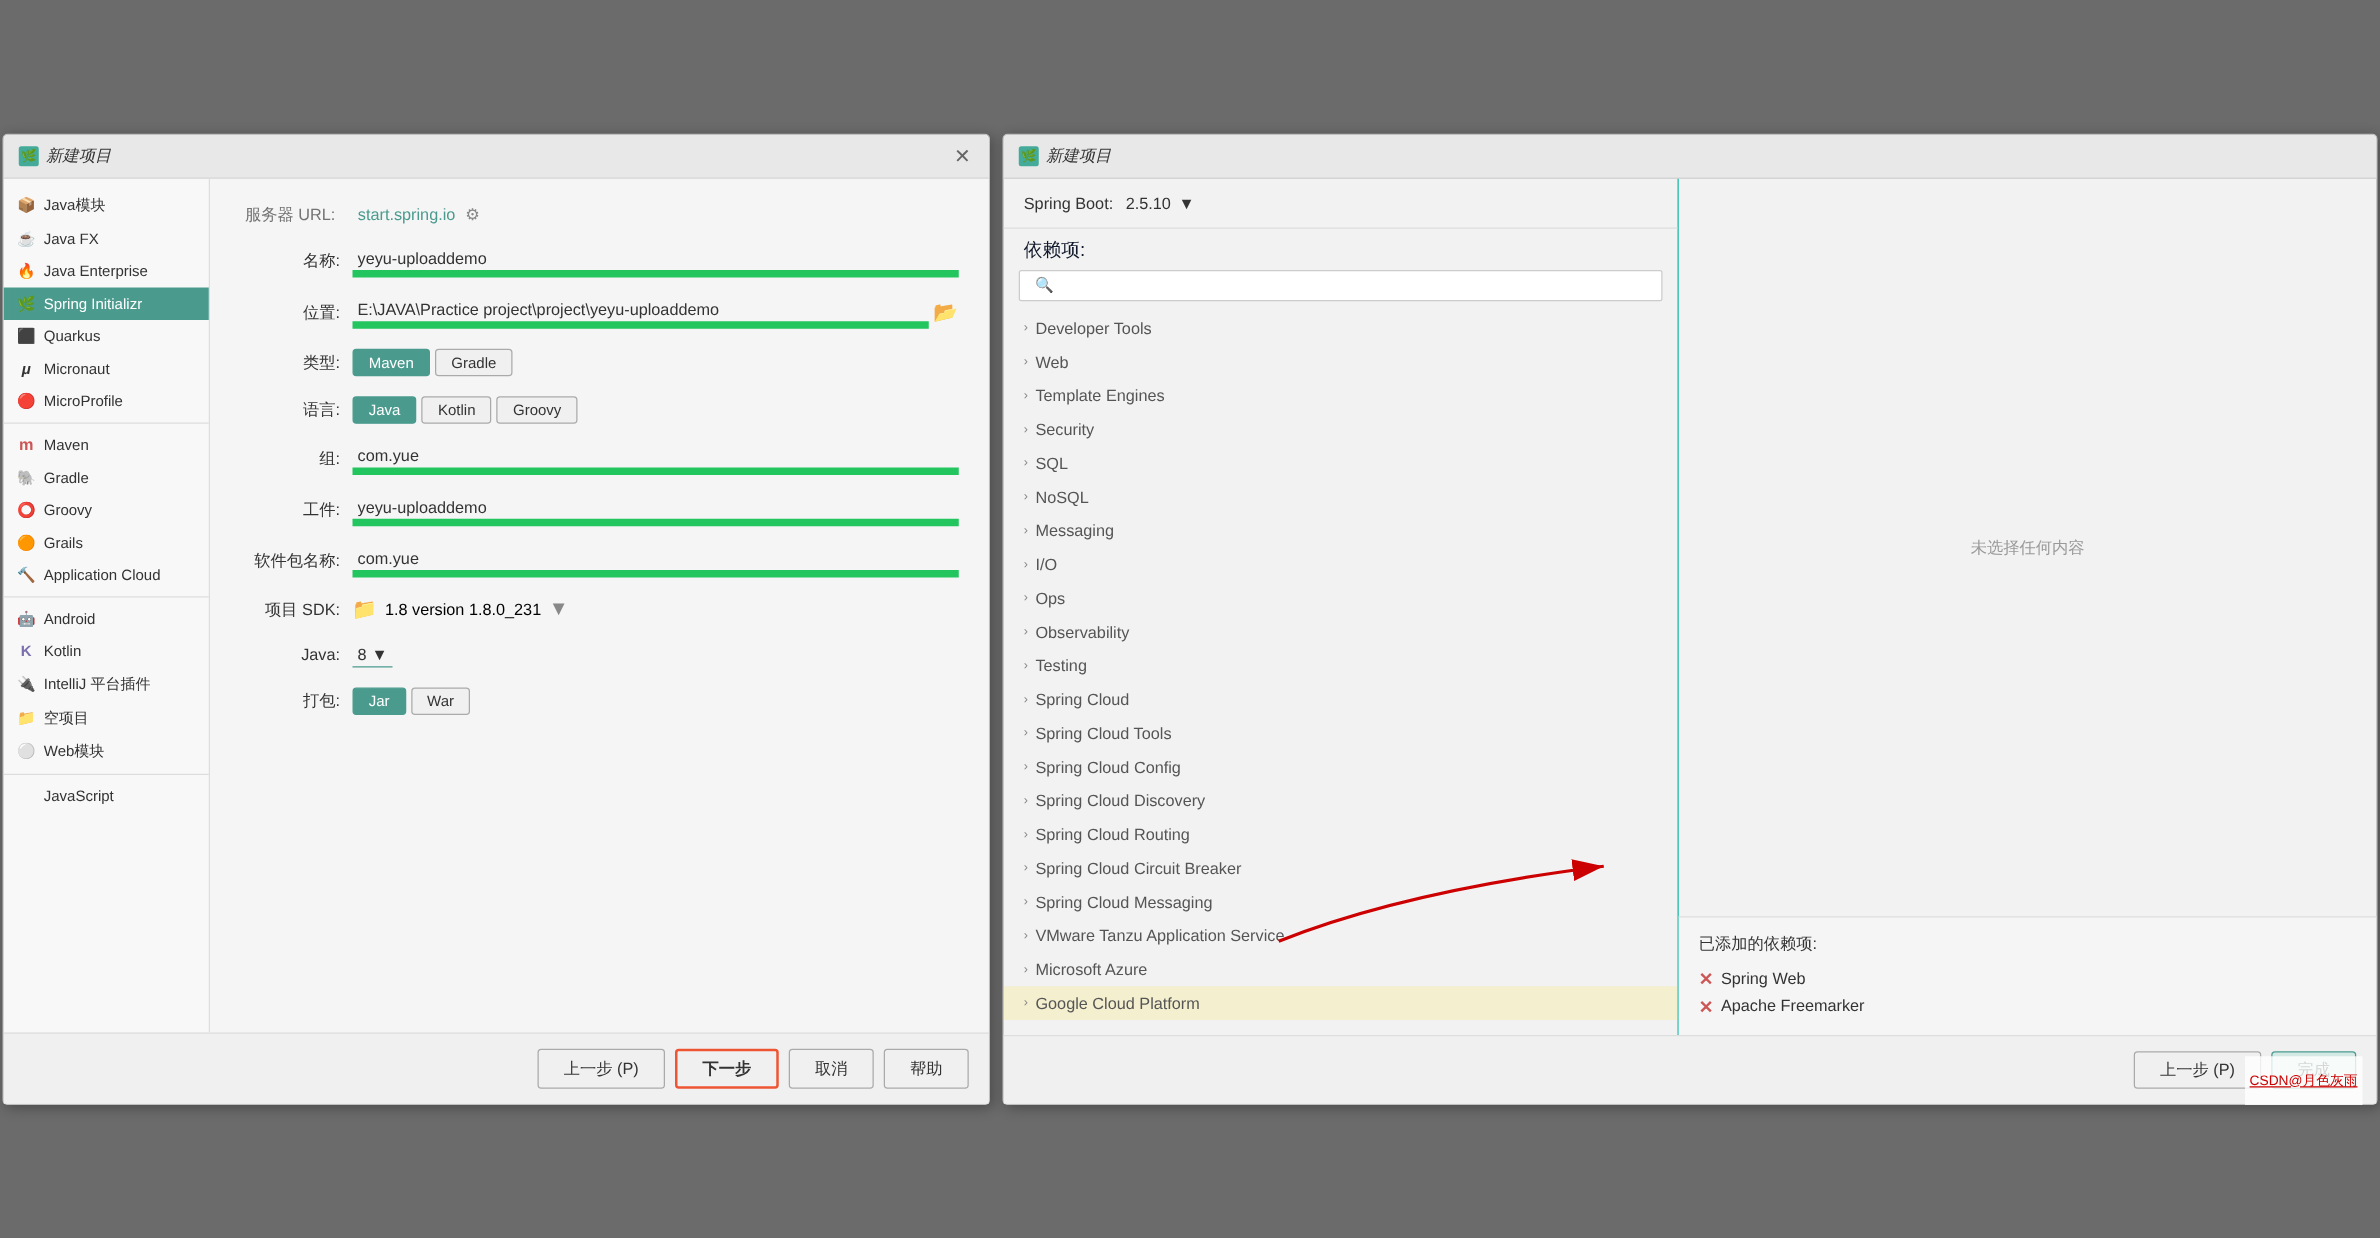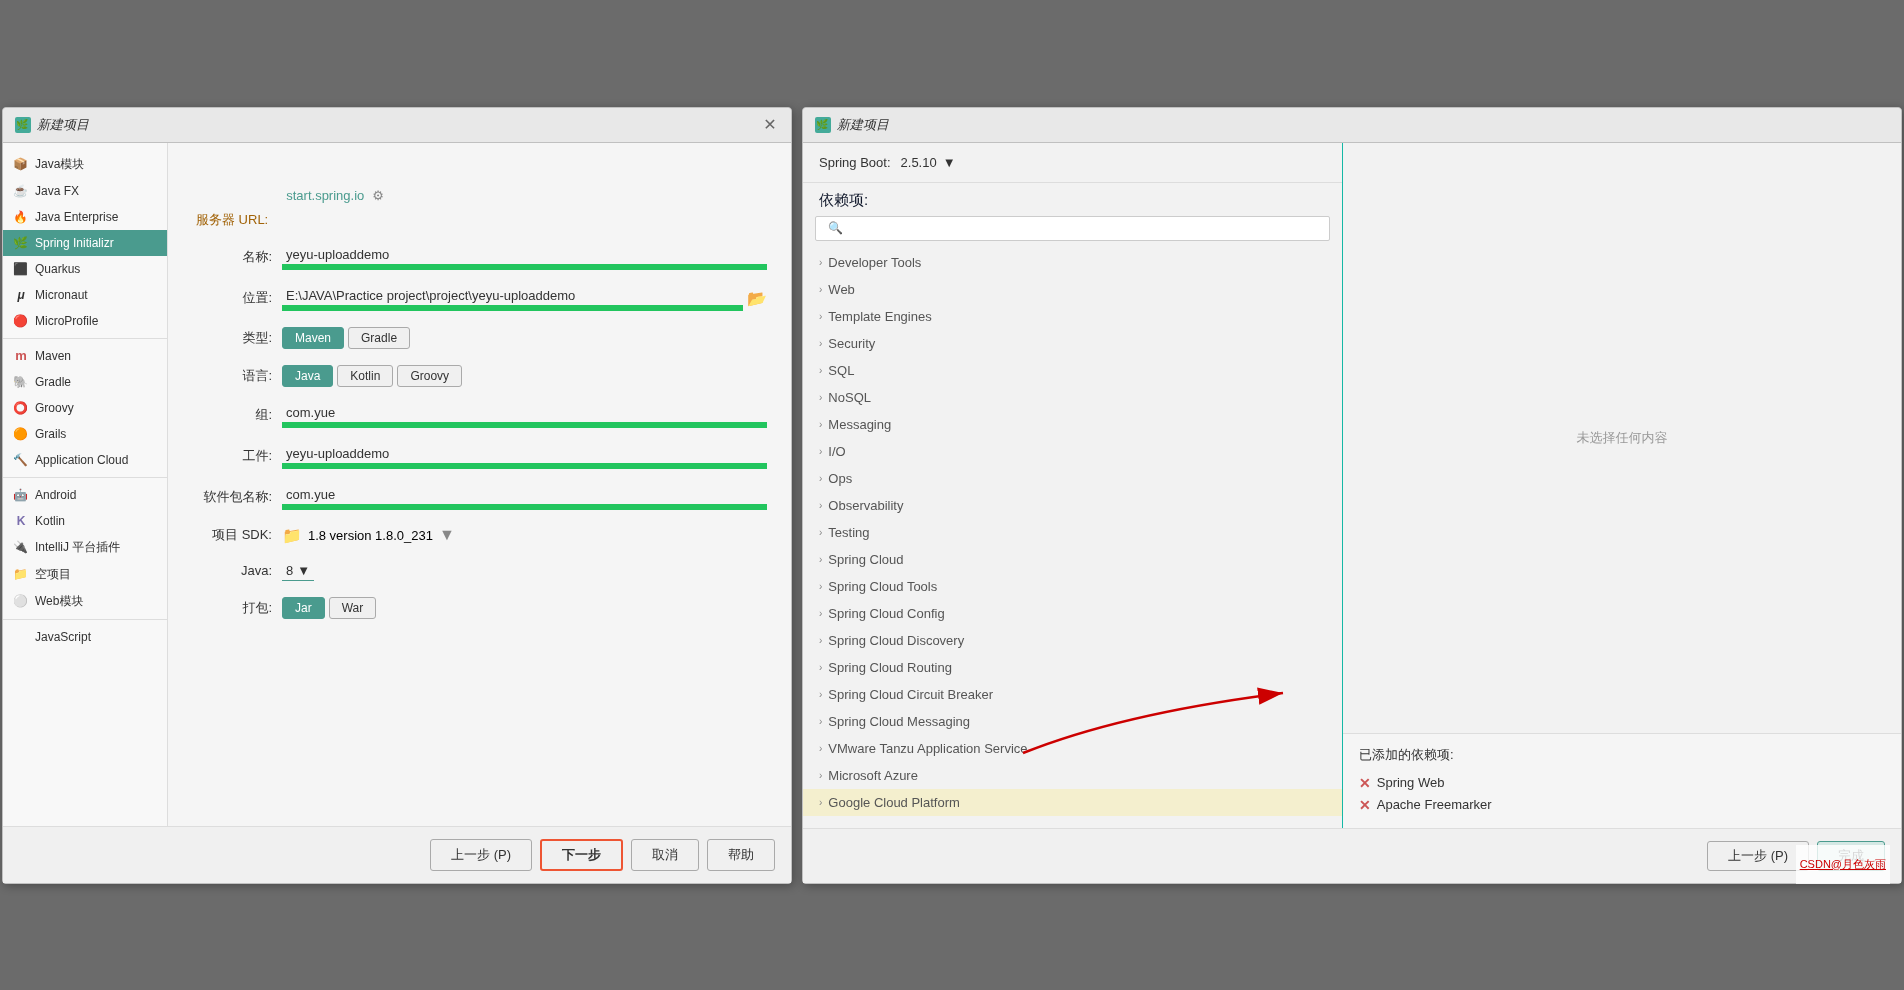--- a/index.html
+++ b/index.html
@@ -137,22 +137,21 @@
     .server-url-row {
       display: flex;
       align-items: center;
       gap: 8px;
       margin-bottom: 16px;
       padding-left: 4px;
     }
 
     .server-url-label {
       font-size: 13px;
-      color: #a16207;
-      margin-top: 48px;
+      color: #737373;
     }
 
     .server-url-link {
       color: #4a9b8e;
       font-size: 13px;
       text-decoration: none;
       margin-left: 10px;
     }
 
     .gear-icon {

